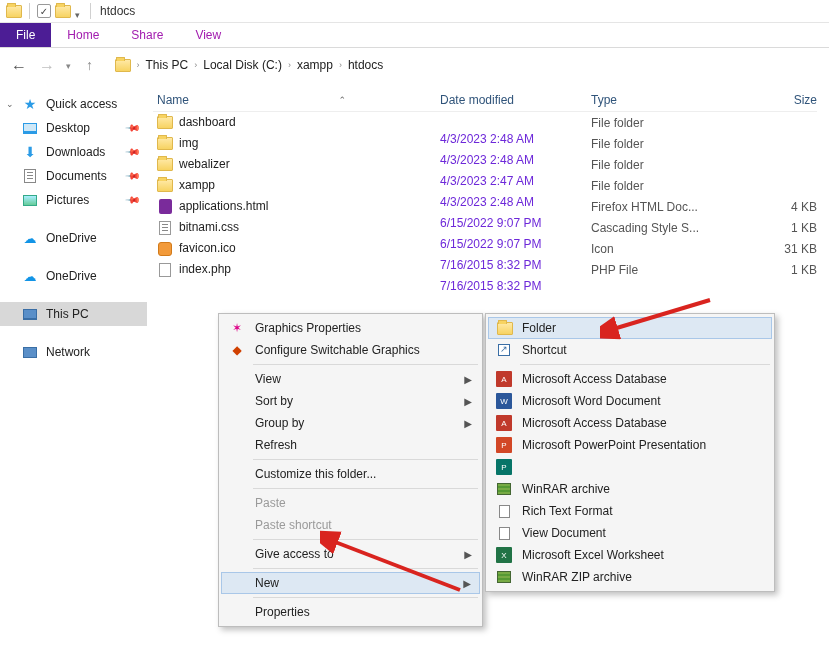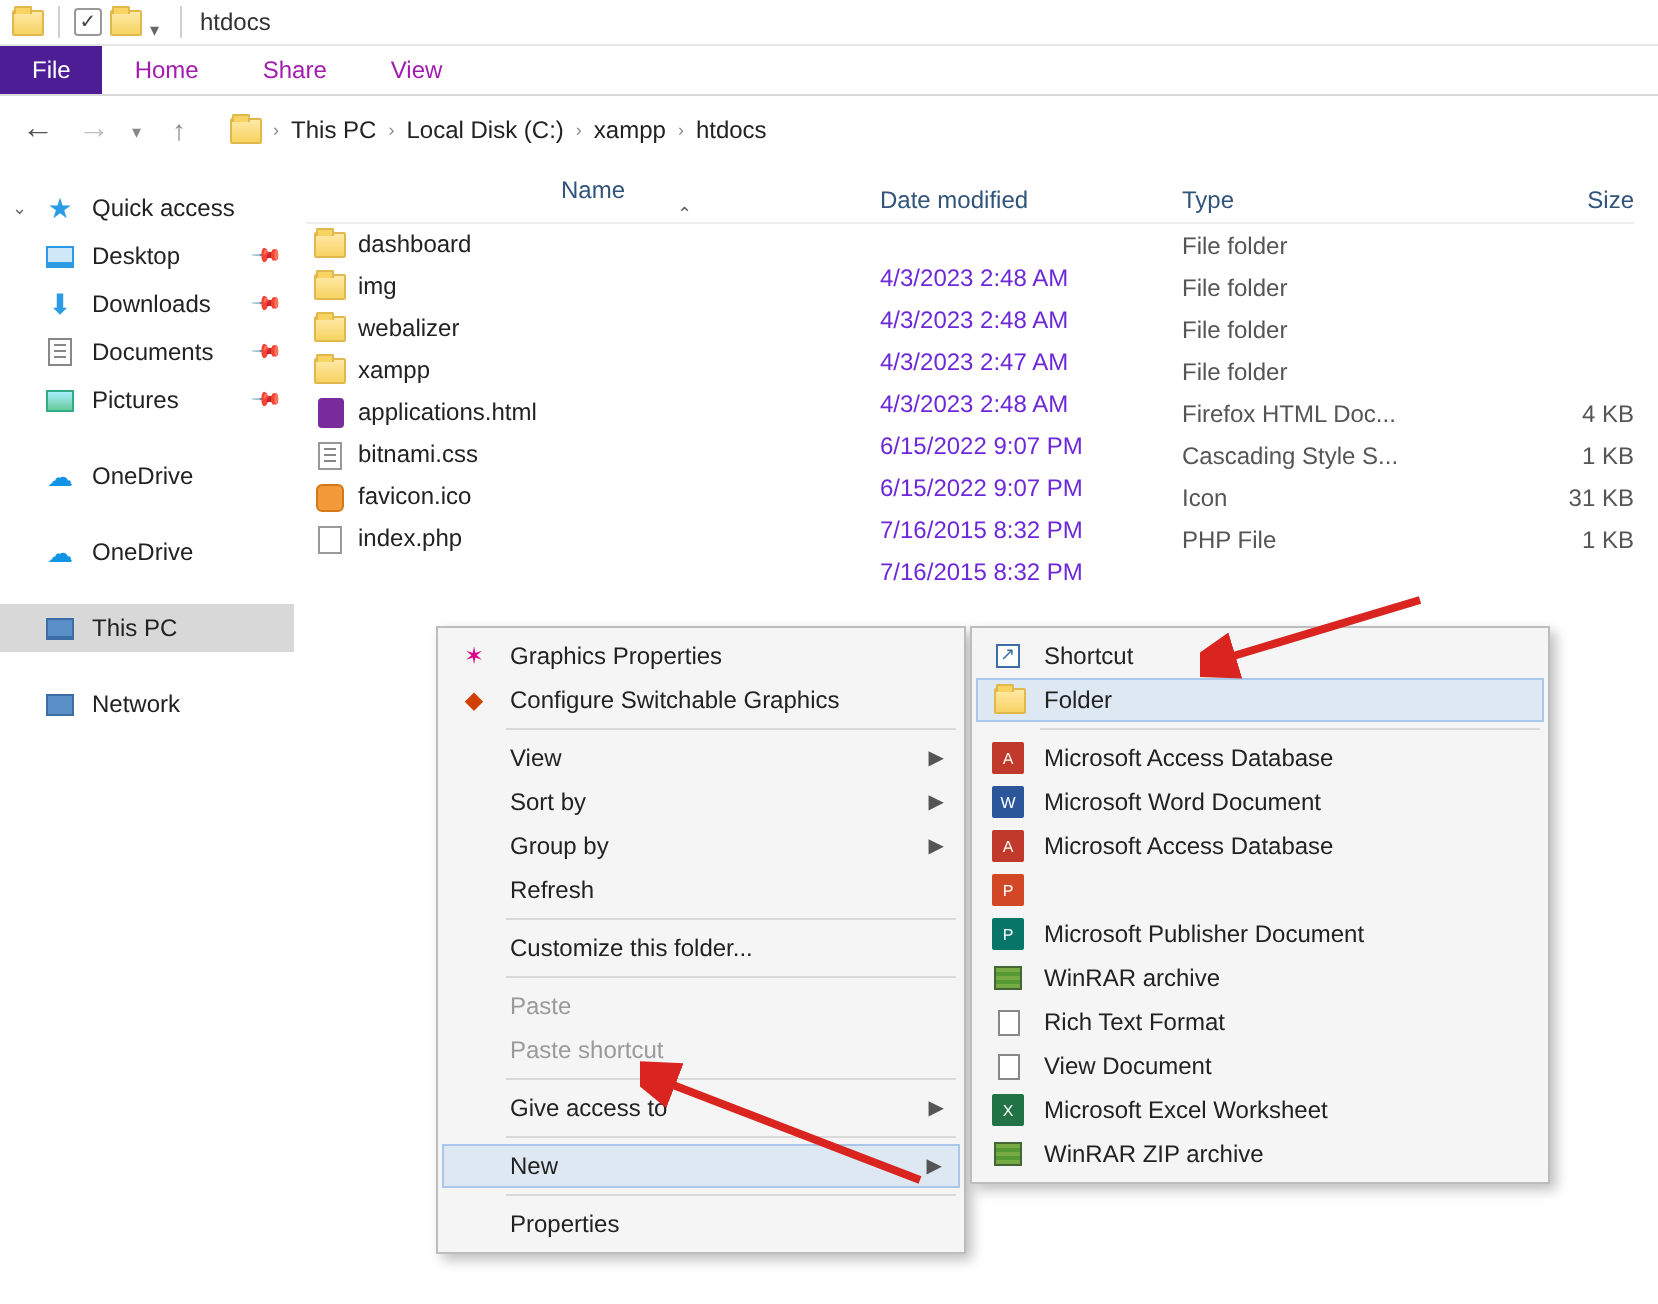--- a/index.html
+++ b/index.html
@@ -47,21 +47,21 @@
   .ico-doc { width:12px; height:14px; border:1px solid #888; background:#fff; position:relative; }
   .ico-doc::after { content:""; position:absolute; top:2px; left:2px; right:2px; height:1px; background:#888; box-shadow:0 3px 0 #888, 0 6px 0 #888; }
   .ico-pic { width:14px; height:11px; border:1px solid #3a8; background:linear-gradient(#aef,#6c9); }
   .ico-cloud { color:#1294e6; font-size:13px; }
   .ico-pc { width:14px; height:11px; border:1px solid #3a6ea5; background:#5a8fc8; border-bottom:2px solid #3a6ea5; }
   .ico-net { width:14px; height:11px; border:1px solid #3a6ea5; background:#5a8fc8; }
 
   .filearea { flex:1; padding: 6px 12px 0 6px; }
   .cols { display:flex; align-items:center; height:24px; color:#30547a; border-bottom:1px solid #eee; }
   .col { padding-left:4px; }
-  .col.name { width: 283px; display:flex; align-items:center;flex-direction:column; }
+  .col.name { width: 283px; display:flex; align-items:center; }
   .col.name .sort { margin-left:auto; margin-right:90px; font-size:9px; color:#666; }
   .col.date { width: 151px; }
   .col.type { width: 150px; }
   .col.size { width: 80px; text-align:right; }
   .row { display:flex; align-items:center; height:21px; }
   .cell { padding-left:4px; color:#222; }
   .cell.name { width:283px; display:flex; align-items:flex-start; gap:6px; }
   .cell.date { width:151px; color:#6d28d9;margin-top:32px; }
   .cell.type { width:150px; color:#555; }
   .cell.size { width:80px; text-align:right; color:#555; }
@@ -360,51 +360,51 @@
     <span>New</span>
       <span class="subarrow">▶</span>
   </div>
   <div class="msep"></div>
   <div class="mrow">
     <span>Properties</span>
   </div>
 </div>
 
 <div class="menu menu2">
+  <div class="mrow hover">
+    <span class="micon">
+        <span class="folder-glyph"></span>
+      </span>
+    <span>Folder</span>
+  </div>
   <div class="mrow">
     <span class="micon">
         <span class="mico-shortcut"></span>
       </span>
     <span>Shortcut</span>
-  </div>
-  <div class="mrow hover">
-    <span class="micon">
-        <span class="folder-glyph"></span>
-      </span>
-    <span>Folder</span>
   </div>
   <div class="msep"></div>
   <div class="mrow">
     <span class="micon mico-db">A</span>
     <span>Microsoft Access Database</span>
   </div>
   <div class="mrow">
     <span class="micon mico-word">W</span>
     <span>Microsoft Word Document</span>
   </div>
   <div class="mrow">
     <span class="micon mico-db">A</span>
     <span>Microsoft Access Database</span>
   </div>
   <div class="mrow">
     <span class="micon mico-ppt">P</span>
+    <span>Microsoft PowerPoint Presentation</span>
   </div>
   <div class="mrow">
     <span class="micon mico-pub">P</span>
-    <span>Microsoft Publisher Document</span>
   </div>
   <div class="mrow">
     <span class="micon">
         <span class="mico-rar"></span>
       </span>
     <span>WinRAR archive</span>
   </div>
   <div class="mrow">
     <span class="micon">
         <span class="mico-rtf"></span>

